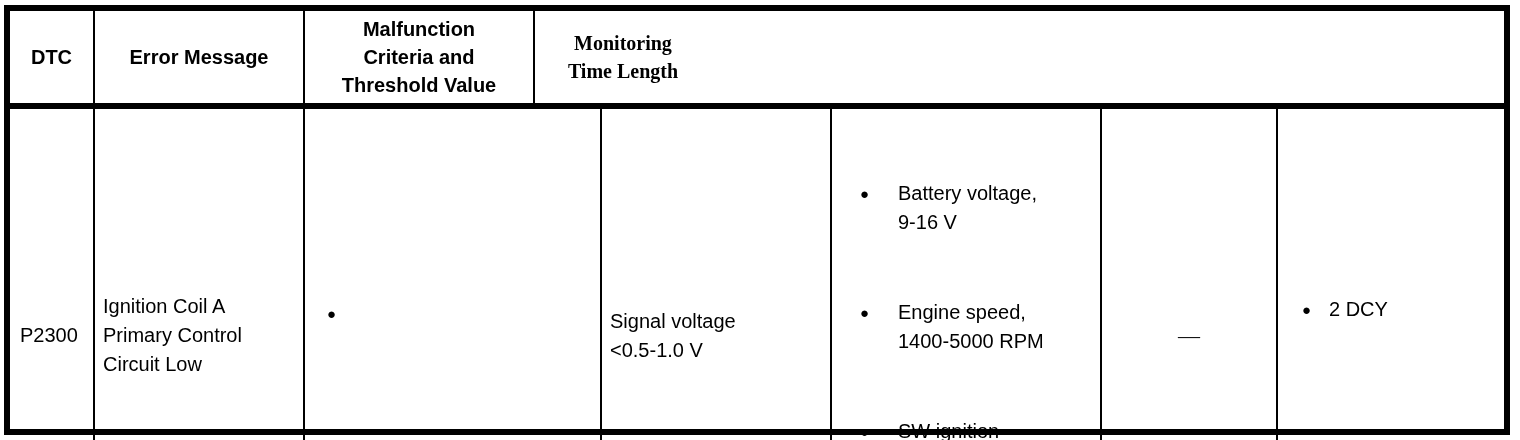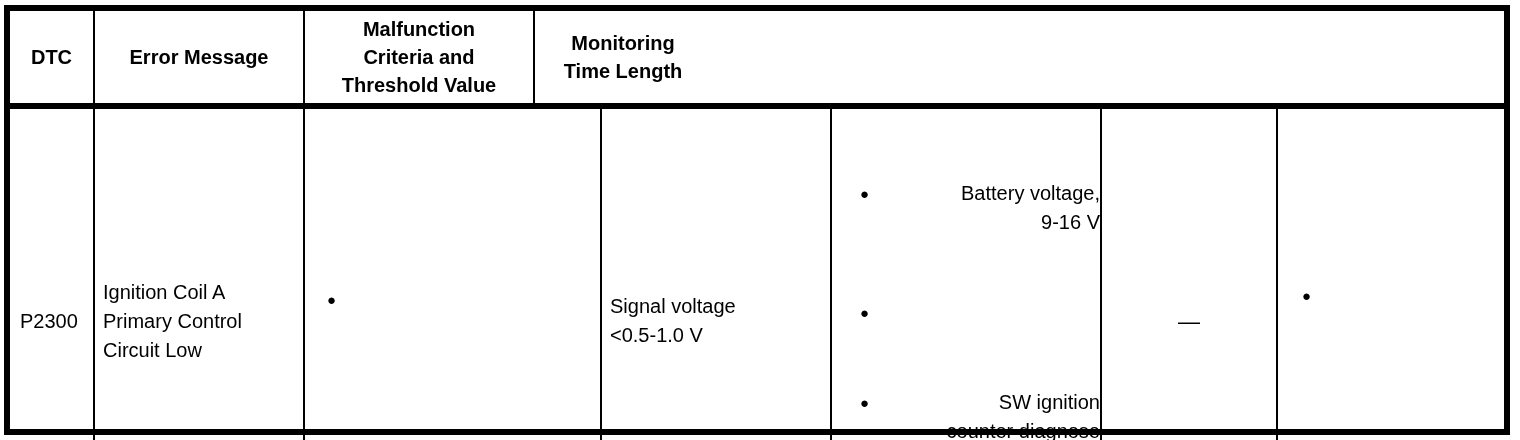--- a/index.html
+++ b/index.html
@@ -43,21 +43,21 @@
     overflow: hidden;
   }
   .cell:last-child { border-right: none; }
 
   
   .c1 { flex: 0 0 85px; }
   .c2 { flex: 0 0 210px; }
   .c3 { flex: 0 0 297px; }
   .c4 { flex: 0 0 230px; }
   .c5 { flex: 0 0 270px; }
-  .c6 { flex: 0 0 176px; }
+  .c6 { flex: 0 0 176px; font-family: Liberation Serif, serif; }
   .c7 { flex: 1 1 auto; }
 
   .th {
     display: flex;
     align-items: center;
     justify-content: center;
     text-align: center;
     font-weight: bold;
     font-size: 20px;
     line-height: 28px;
@@ -116,21 +116,20 @@
     margin-left: 22px;
     font-size: 15px;
     line-height: 29px;
     white-space: normal;
   }
   .td-secondary .bullet-glyph { margin-left: 28px; flex-basis: 38px; }
   .td-freq .bullet-glyph { margin-left: 24px; flex-basis: 27px; }
   .bullet-text {
     flex: 1 1 auto;
     white-space: pre-line;
-    text-align: right;
   }
 </style>
 </head>
 <body>
 
 <div class="page">
   <div class="dtc-table">
 
     <div class="thead">
       <div class="cell c1 th">DTC</div>
@@ -169,37 +168,40 @@
 
       <div class="cell c5 td td-secondary">
         <div class="bullet-list">
           <div class="bullet-item">
             <span class="bullet-glyph">●</span>
             <span class="bullet-text">Battery voltage,
 9-16 V</span>
           </div>
           <div class="bullet-item">
             <span class="bullet-glyph">●</span>
+            <span class="bullet-text">Engine speed,
+1400-5000 RPM</span>
           </div>
           <div class="bullet-item">
             <span class="bullet-glyph">●</span>
             <span class="bullet-text">SW ignition
 counter diagnose
 not active</span>
           </div>
         </div>
       </div>
 
       <div class="cell c6 td td-monitor">
         <span>—</span>
       </div>
 
       <div class="cell c7 td td-freq">
         <div class="bullet-list">
           <div class="bullet-item">
             <span class="bullet-glyph">●</span>
+            <span class="bullet-text">2 DCY</span>
           </div>
         </div>
       </div>
 
     </div>
   </div>
 </div>
 
 </body></html>

